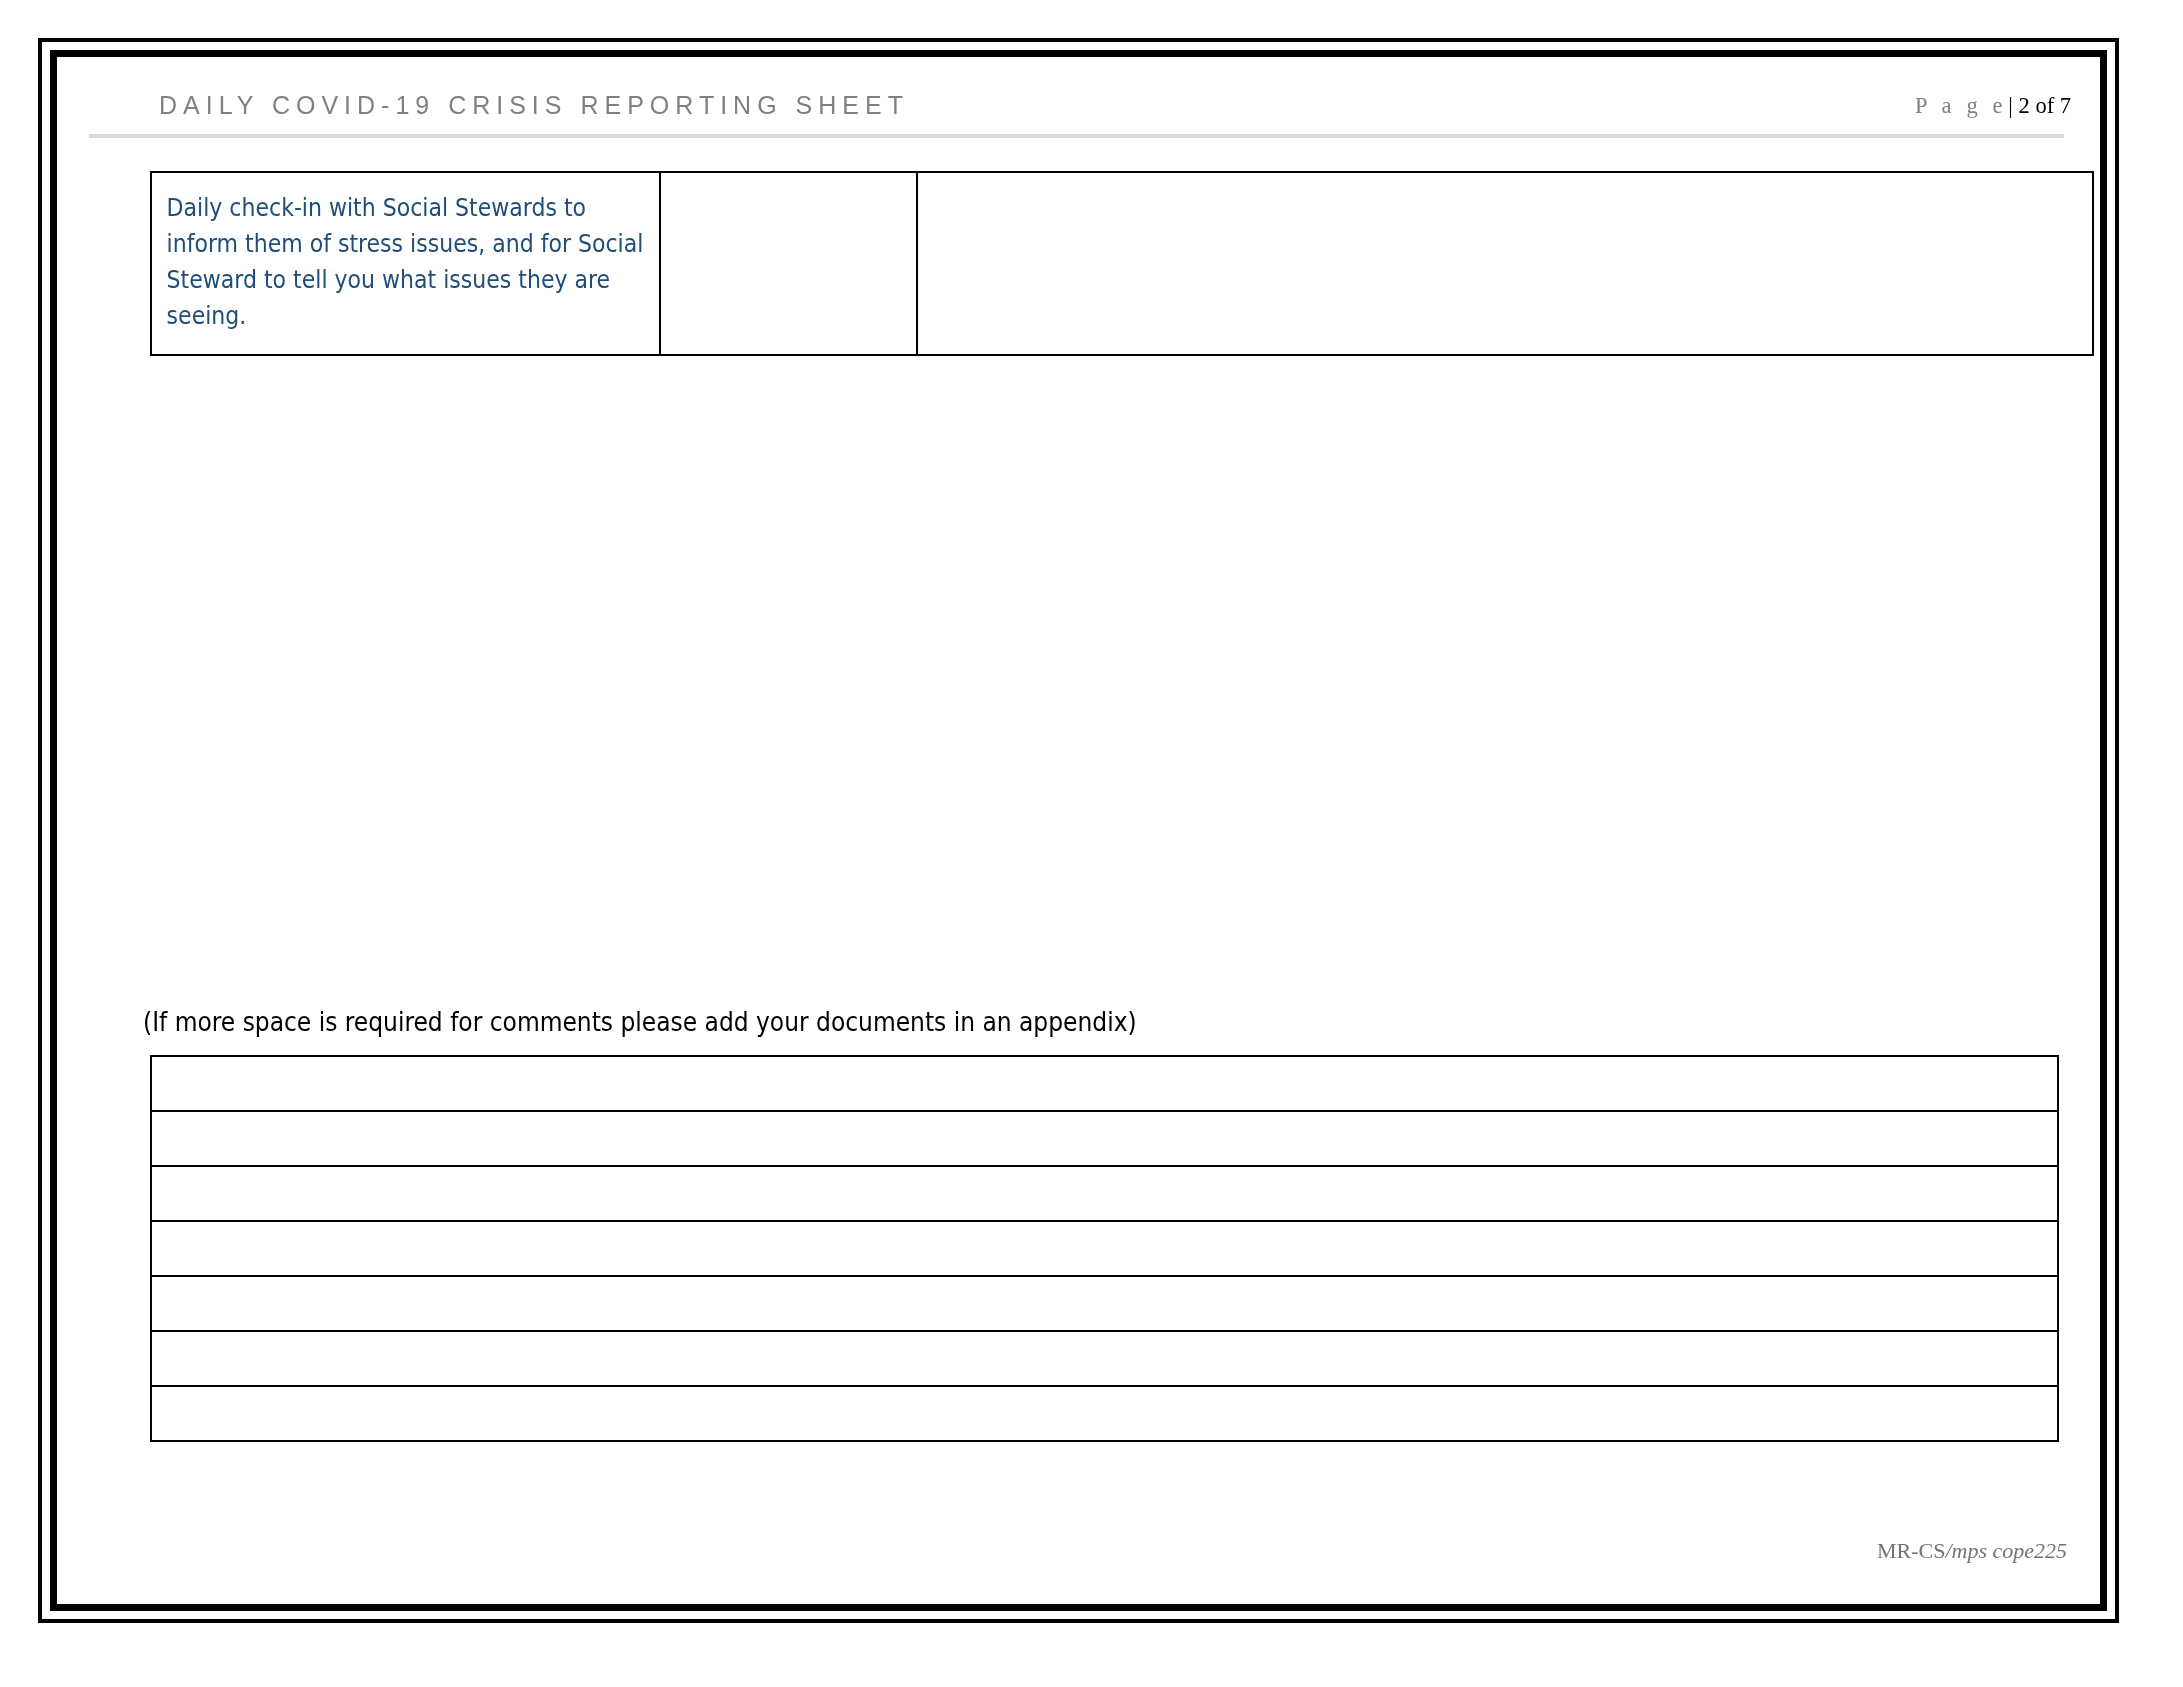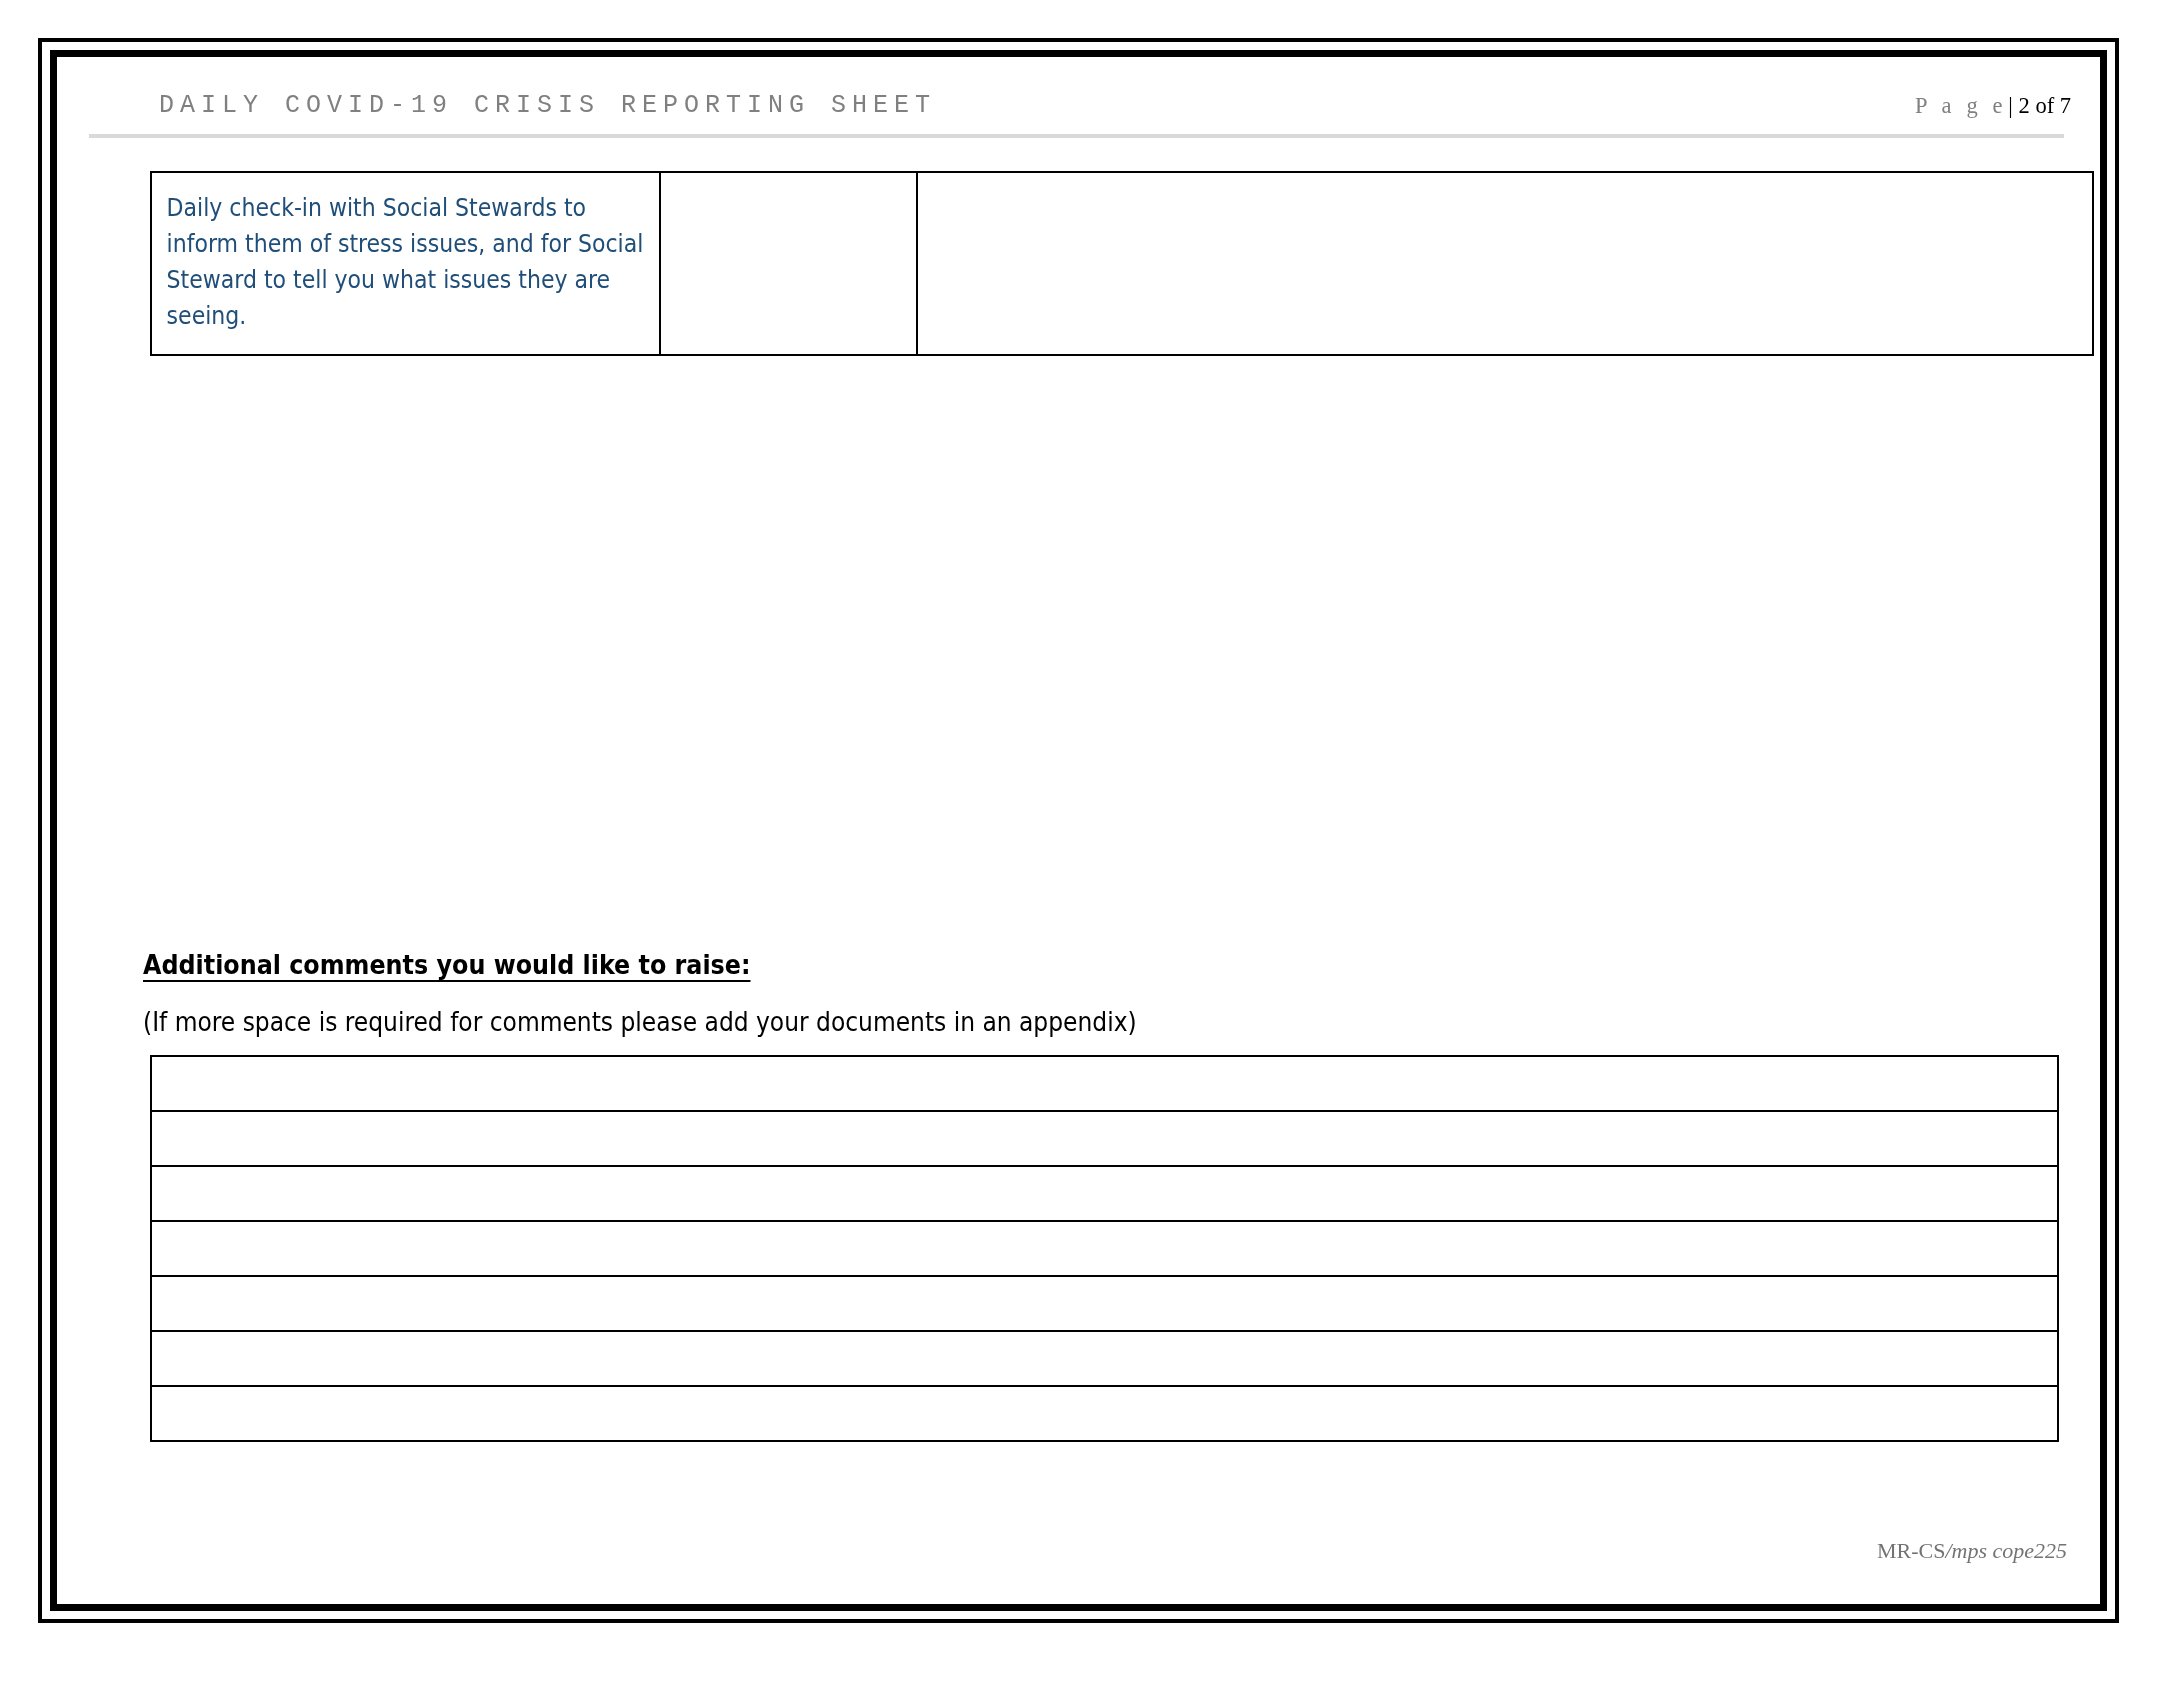--- a/index.html
+++ b/index.html
@@ -46,21 +46,21 @@
 
   
   .doc-header {
     position: relative;
     height: 60px;
   }
   .header-title {
     position: absolute;
     left: 73px;
     top: 5.3px;
-    font-family: Liberation Mono, monospace;
+    font-family: Liberation Sans, sans-serif;
     font-size: 25px;
     letter-spacing: 6px;
     color: #808080;
     white-space: nowrap;
   }
   .header-pageno {
     position: absolute;
     right: 0px;
     top: 6.6px;
     font-family: "Liberation Serif", "DejaVu Serif", serif;
@@ -197,21 +197,20 @@
       <tr class="row-2">
         <td class="col-task">
           <div class="task-text">Daily check-in with Social Stewards to inform them of stress issues, and for Social Steward to tell you what issues they are seeing.</div>
         </td>
         <td class="col-mid"></td>
         <td class="col-wide"></td>
       </tr>
     </tbody>
   </table>
 
-  <div class="comments-heading">Additional comments you would like to raise:</div>
   <div class="comments-subtext">(If more space is required for comments please add your documents in an appendix)</div>
 
   <table class="comments-table">
     <tbody>
       <tr>
           <td></td>
         </tr>
       <tr>
           <td></td>
         </tr>

